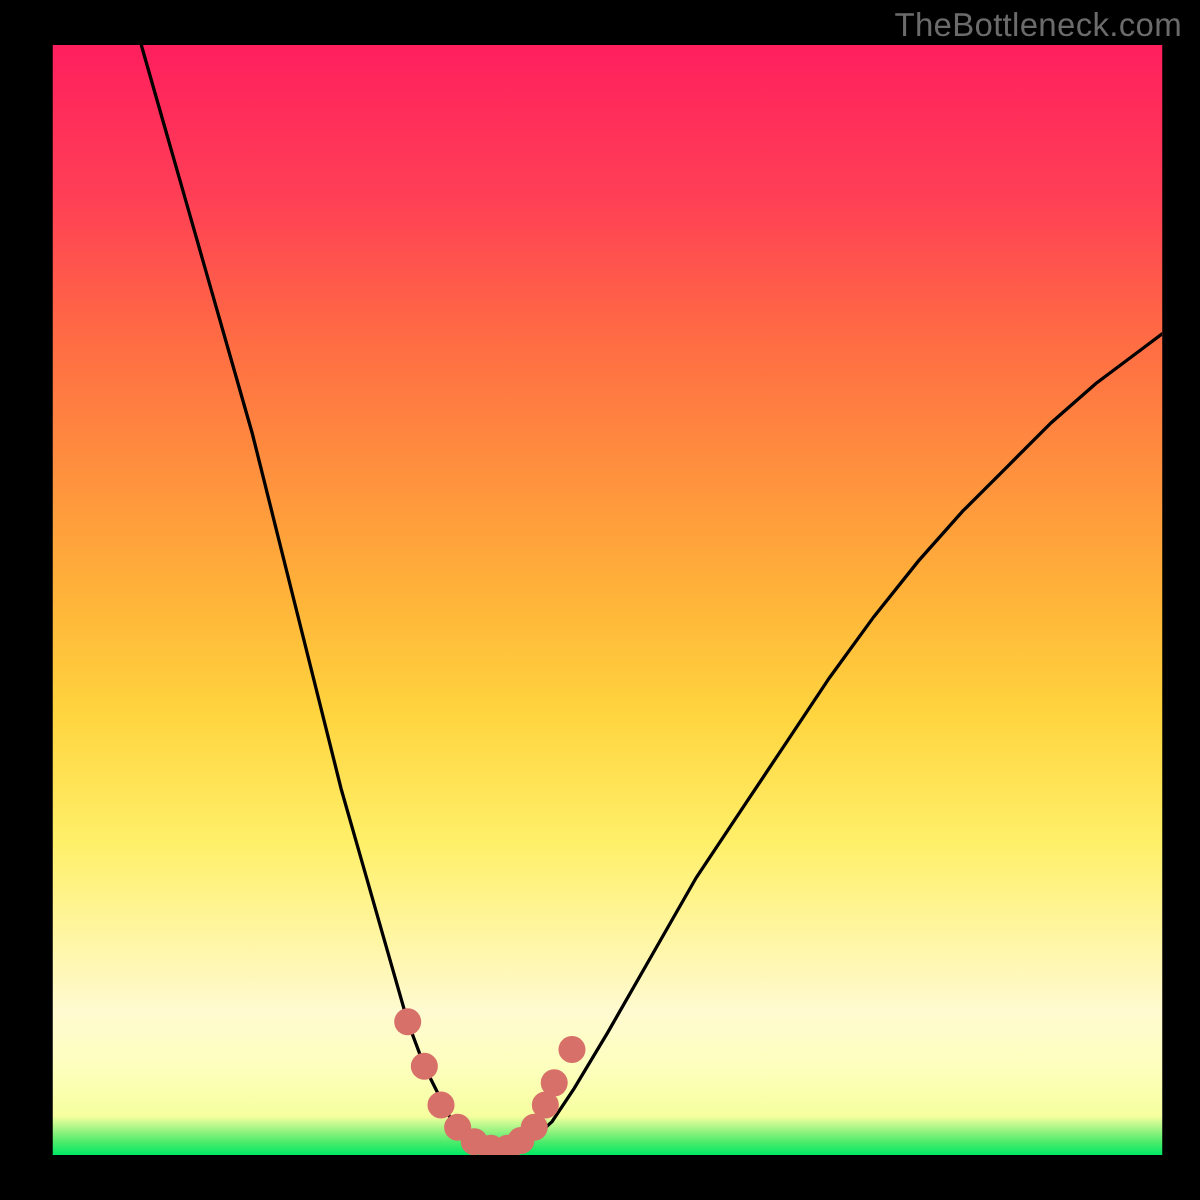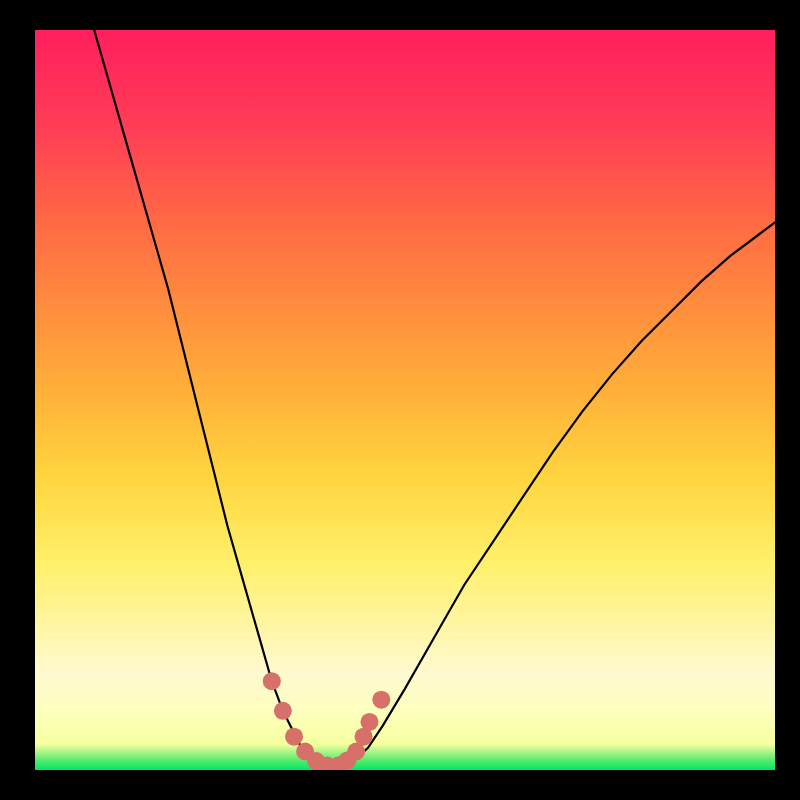--- a/index.html
+++ b/index.html
@@ -66,20 +66,21 @@
     top: 0;
     width: 100%;
     height: 100%;
   }
 </style>
 </head>
 <body>
 
 <div class="frame">
 
+  <div class="watermark">TheBottleneck.com</div>
 
   <div class="plot">
     <div class="gradient"></div>
     <svg class="curve" viewBox="0 0 740 740" preserveAspectRatio="none">
       <path id="main-curve" fill="none" stroke="#000" stroke-width="2.2" stroke-linecap="round" d="M59.20 0.00 L74.00 51.80 L88.80 103.60 L103.60 155.40 L118.40 207.20 L133.20 259.00 L148.00 318.20 L162.80 377.40 L177.60 436.60 L192.40 495.80 L207.20 547.60 L222.00 599.40 L236.80 651.20 L247.90 680.80 L259.00 703.00 L266.40 717.80 L273.80 728.16 L281.20 734.08 L288.60 736.30 L296.00 736.30 L307.10 735.56 L318.20 731.12 L333.00 717.80 L347.80 695.60 L370.00 658.60 L399.60 606.80 L429.20 555.00 L458.80 510.60 L488.40 466.20 L518.00 421.80 L547.60 381.10 L577.20 344.10 L606.80 310.80 L636.40 281.20 L666.00 251.60 L695.60 225.70 L725.20 203.50 L740.00 192.40 "></path>
       <g id="marker-group">
           <circle cx="236.80" cy="651.20" r="9" fill="#d77069"></circle>
           <circle cx="247.90" cy="680.80" r="9" fill="#d77069"></circle>
           <circle cx="259.00" cy="706.70" r="9" fill="#d77069"></circle>
           <circle cx="270.10" cy="721.50" r="9" fill="#d77069"></circle>

